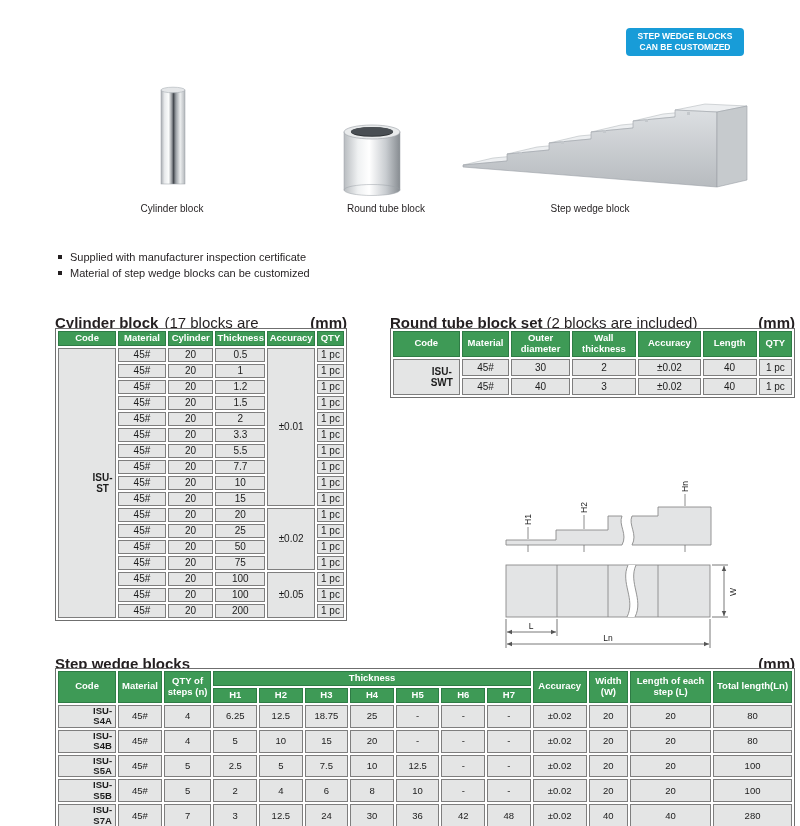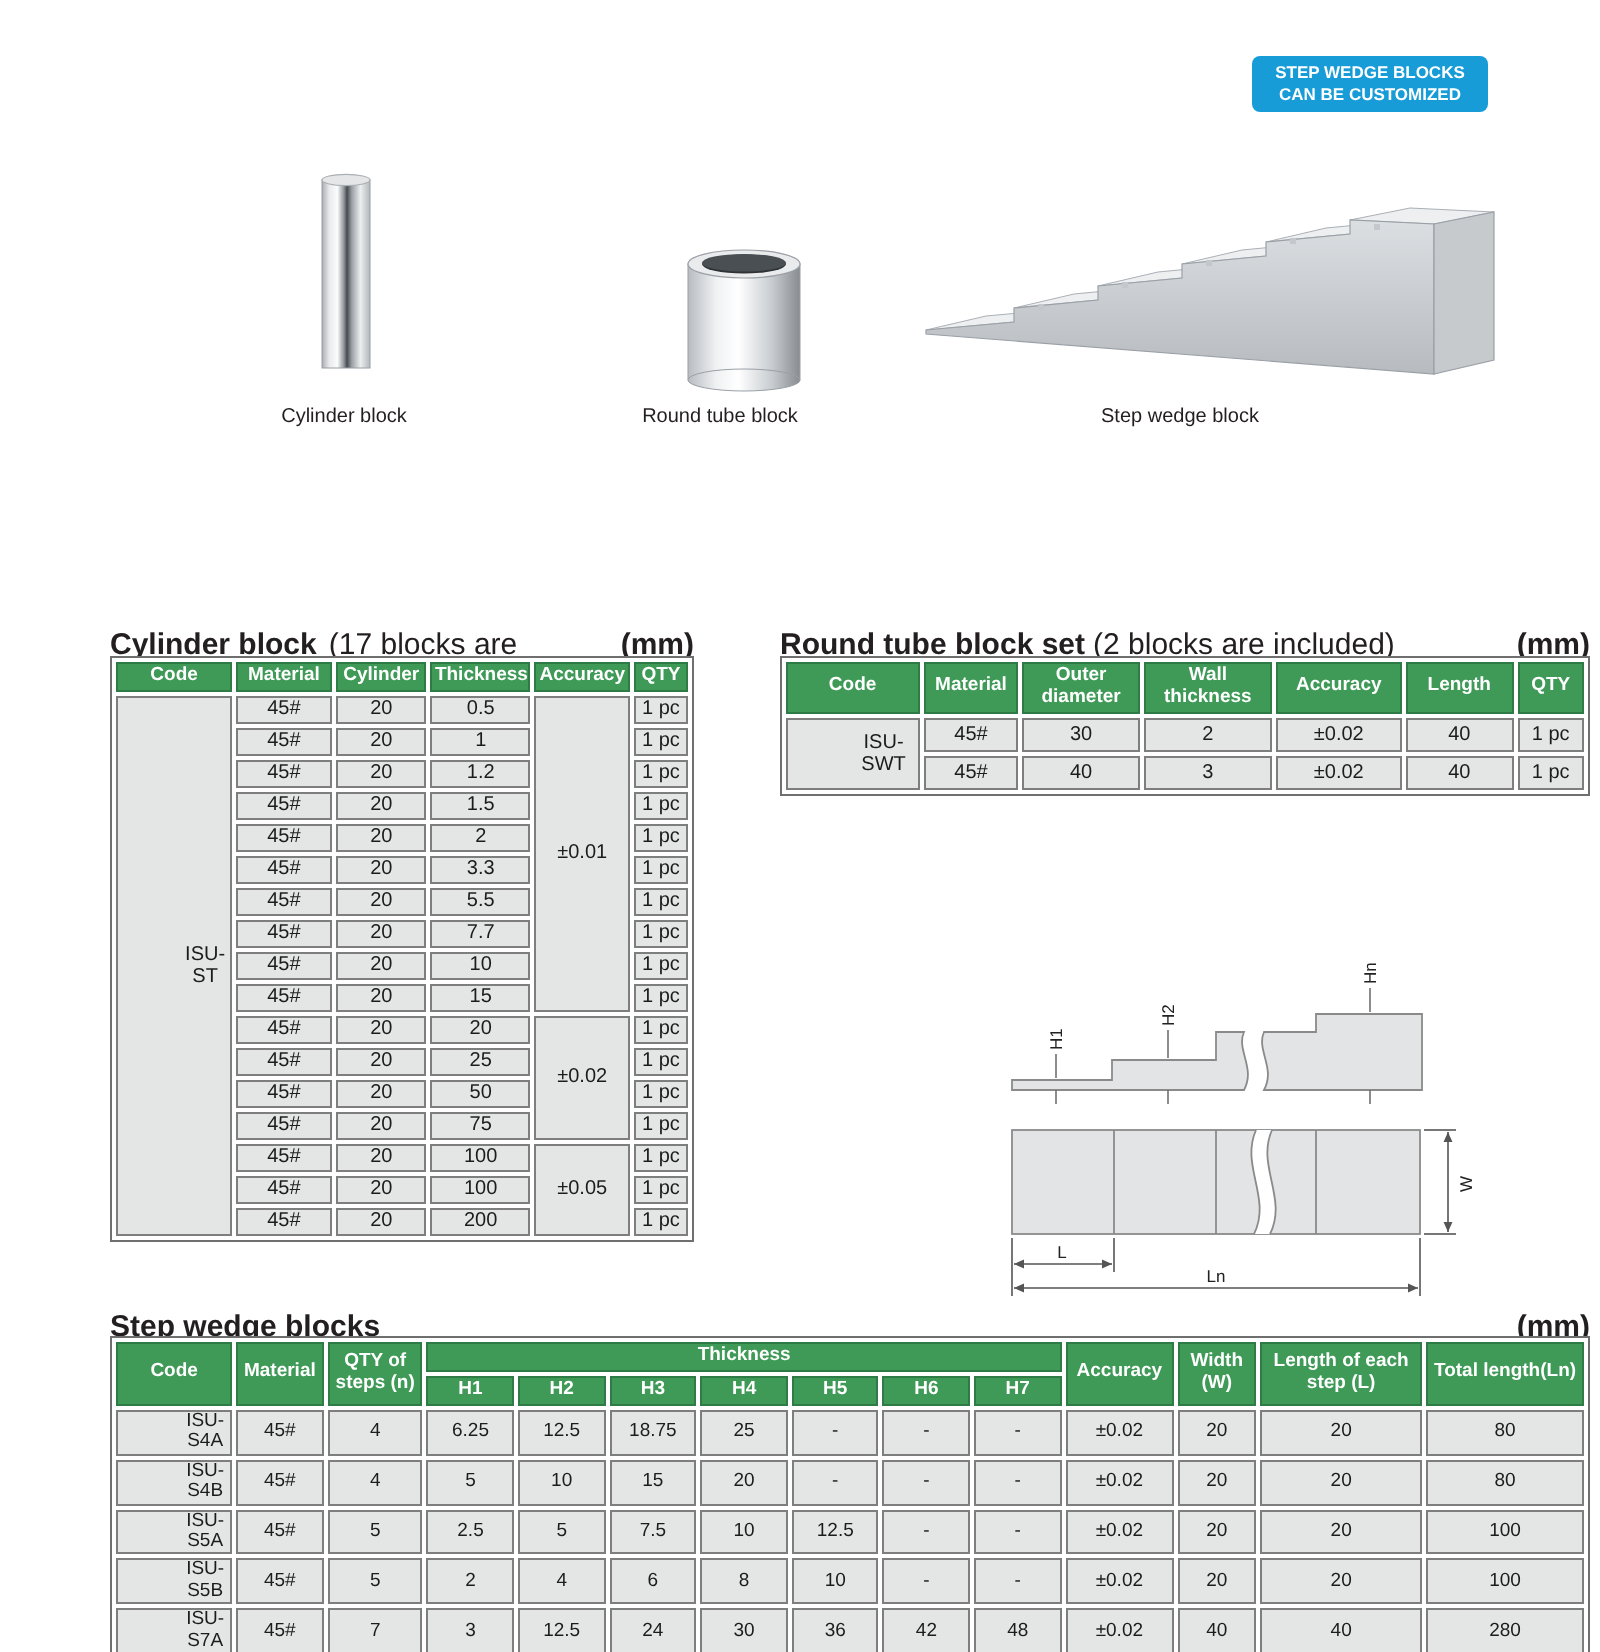--- a/index.html
+++ b/index.html
@@ -30,21 +30,21 @@
 
   
   .tbl-host{position:absolute;}
   table.blk{border-collapse:separate;border-spacing:2px;background:#fff;
             border:1px solid #6f6f6f;table-layout:fixed;width:100%;}
   table.blk th{background:var(--green,#3e9a56);color:#fff;font-weight:bold;font-size:9.5px;
                border:1px solid #2e7b45;padding:1px 1px;line-height:1.15;text-align:center;
                vertical-align:middle;overflow:hidden;}
   table.blk td{background:#e4e5e5;color:#1c1c1c;font-size:10px;border:1px solid #7e7e7e;
                padding:0 1px;text-align:center;vertical-align:middle;line-height:1.1;overflow:hidden;}
-  table.blk td.code{font-weight:normal;padding-left:32px;}
+  table.blk td.code{font-weight:bold;padding-left:32px;}
   #cyl-host td{height:12px;}
   #tube-host td{height:15px;}
   #tube-host th{height:15px;}
   #wedge-host td{height:11px;font-size:9.5px;}
 
   svg text{font-family:"Liberation Sans","DejaVu Sans",sans-serif;}
   .abs{position:absolute;}
 </style>
 </head>
 <body>
@@ -115,23 +115,33 @@
     <g fill="#c4c8cc">
       <rect x="64" y="49" width="3" height="3"></rect>
         <rect x="106" y="38" width="3" height="3"></rect>
       <rect x="148" y="27" width="3" height="3"></rect>
         <rect x="190" y="16" width="3" height="3"></rect>
       <rect x="232" y="9" width="3" height="3"></rect>
     </g>
   </svg>
 
   <div class="caption" style="left:122px;width:100px">Cylinder block</div>
-  <div class="caption" style="left:310px;width:100px">Round tube block</div>
+  <div class="caption" style="left:336px;width:100px">Round tube block</div>
   <div class="caption" style="left:530px;width:120px">Step wedge block</div>
 
+  <div id="bullets">
+    <div class="bullet-row">
+      <span class="sq"></span>
+      <span>Supplied with manufacturer inspection certificate</span>
+    </div>
+    <div class="bullet-row">
+      <span class="sq"></span>
+      <span>Material of step wedge blocks can be customized</span>
+    </div>
+  </div>
 
   <div class="sec-title" style="left:55px;top:314px;width:292px">
     <span class="t">Cylinder block set</span>
     <span class="s">(17 blocks are included)</span>
     <span class="u">(mm)</span>
   </div>
   <div id="cyl-host" class="tbl-host" style="left:55px;top:328px;width:292px">
       <table class="blk">
         <colgroup>
           <col style="width: 56px;">

